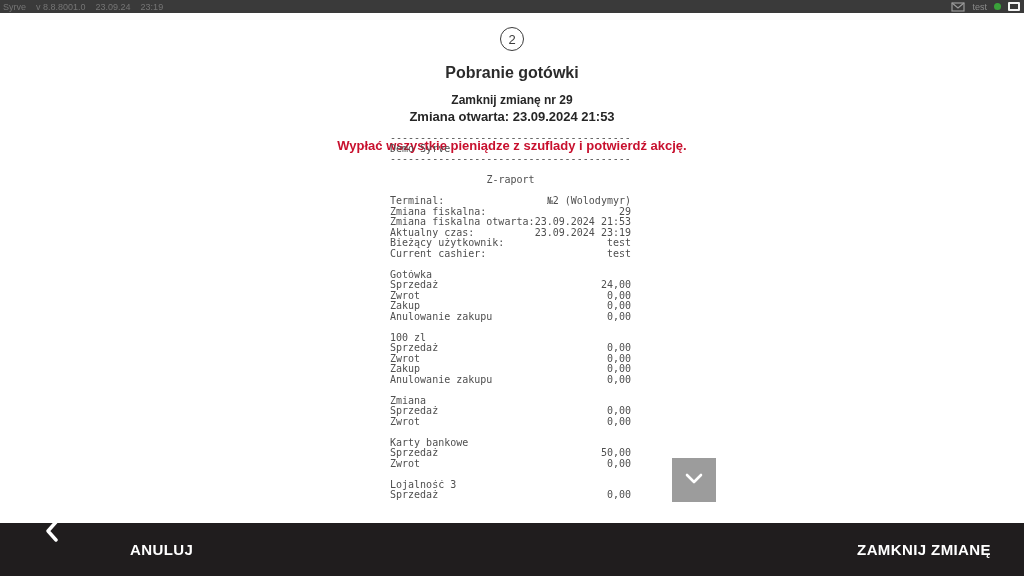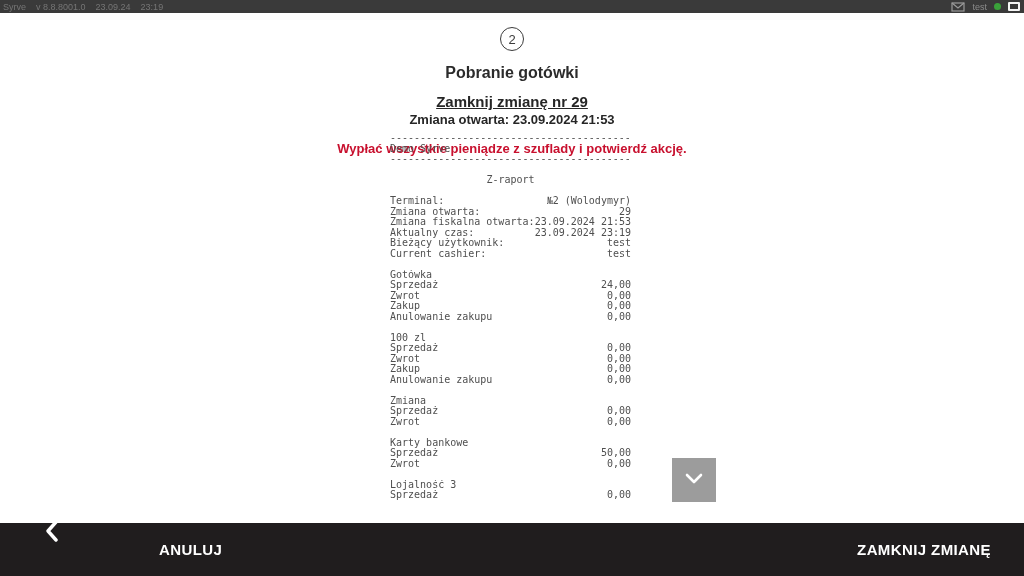--- a/index.html
+++ b/index.html
@@ -18,21 +18,21 @@
   .dot { width:7px; height:7px; border-radius:50%; }
   .monitor { width:12px; height:9px; border:2px solid #f5f5f5; border-radius:1px; background:#3a3a3a; }
 
   
   .main { position:absolute; top:13px; left:0; width:1024px; height:510px;
           background:#fff; text-align:center; }
   .step-circle { display:inline-flex; align-items:center; justify-content:center;
                  width:24px; height:24px; border:1.6px solid #3c3c3c; border-radius:50%;
                  font-size:13px; color:#3c3c3c; margin-top:14px; }
   .page-title { margin-top:13px; font-size:16px; font-weight:600; color:#2b2b2b; }
-  .sub1 { margin-top:11px; font-size:15px; font-weight:bold; color:#262626;text-decoration:underline; }
+  .sub1 { margin-top:11px; font-size:12px; font-weight:bold; color:#262626; }
   .sub2 { margin-top:2px; font-size:13px; font-weight:bold; color:#262626; }
   .warning { margin-top:14px; font-size:13px; font-weight:bold; }
 
   
   .receipt { position:absolute; left:390px; top:120px; width:241px; height:372px;
              overflow:hidden; text-align:left;
              font-family:"DejaVu Sans Mono", monospace; font-size:10px;
              color:#4f4f4f; }
   .r-line { display:flex; justify-content:space-between; height:10.5px;
             line-height:10.5px; white-space:pre; overflow:hidden; }
@@ -46,21 +46,21 @@
 
   
   .footer { position:absolute; left:0; top:523px; width:1024px; height:53px;
             background:#201d1e; }
   .back-btn { position:absolute; left:26px; top:14px; width:52px; height:46px;
               display:flex; flex-direction:column; align-items:center;
               justify-content:center; cursor:pointer;gap:44px; }
   .back-label { font-size:9px; color:#fff; margin-top:1px; letter-spacing:0.3px; }
   .cancel-btn { position:absolute; left:130px; top:0; height:53px; display:flex;
                 align-items:center; font-size:15px; font-weight:bold; color:#fff;
-                letter-spacing:0.4px; cursor:pointer;margin-left:29px; }
+                letter-spacing:0.4px; cursor:pointer; }
   .close-shift-btn { position:absolute; right:33px; top:0; height:53px; display:flex;
                      align-items:center; font-size:15px; font-weight:bold; color:#fff;
                      letter-spacing:0.4px; cursor:pointer; }
 </style>
 </head>
 <body>
 
 <div class="screen">
 
   <div class="titlebar">
@@ -93,21 +93,21 @@
     <div class="warning" id="warning-line" style="color: rgb(200, 16, 46);">Wypłać wszystkie pieniądze z szuflady i potwierdź akcję.</div>
 
     <div class="receipt">
         <div class="r-line divider">----------------------------------------</div>
         <div class="r-line text">Demo Syrve</div>
         <div class="r-line divider">----------------------------------------</div>
         <div class="r-line blank">&nbsp;</div>
         <div class="r-line center">Z-raport</div>
         <div class="r-line blank">&nbsp;</div>
         <div class="r-line row"><span>Terminal:</span><span>№2 (Wolodymyr)</span></div>
-        <div class="r-line row"><span>Zmiana otwarta:</span><span>29</span></div>
+        <div class="r-line row"><span>Zmiana fiskalna:</span><span>29</span></div>
         <div class="r-line row"><span>Zmiana fiskalna otwarta:</span><span>23.09.2024 21:53</span></div>
         <div class="r-line row"><span>Aktualny czas:</span><span>23.09.2024 23:19</span></div>
         <div class="r-line row"><span>Bieżący użytkownik:</span><span>test</span></div>
         <div class="r-line row"><span>Current cashier:</span><span>test</span></div>
         <div class="r-line blank">&nbsp;</div>
         <div class="r-line text">Gotówka</div>
         <div class="r-line row"><span>Sprzedaż</span><span>24,00</span></div>
         <div class="r-line row"><span>Zwrot</span><span>0,00</span></div>
         <div class="r-line row"><span>Zakup</span><span>0,00</span></div>
         <div class="r-line row"><span>Anulowanie zakupu</span><span>0,00</span></div>

